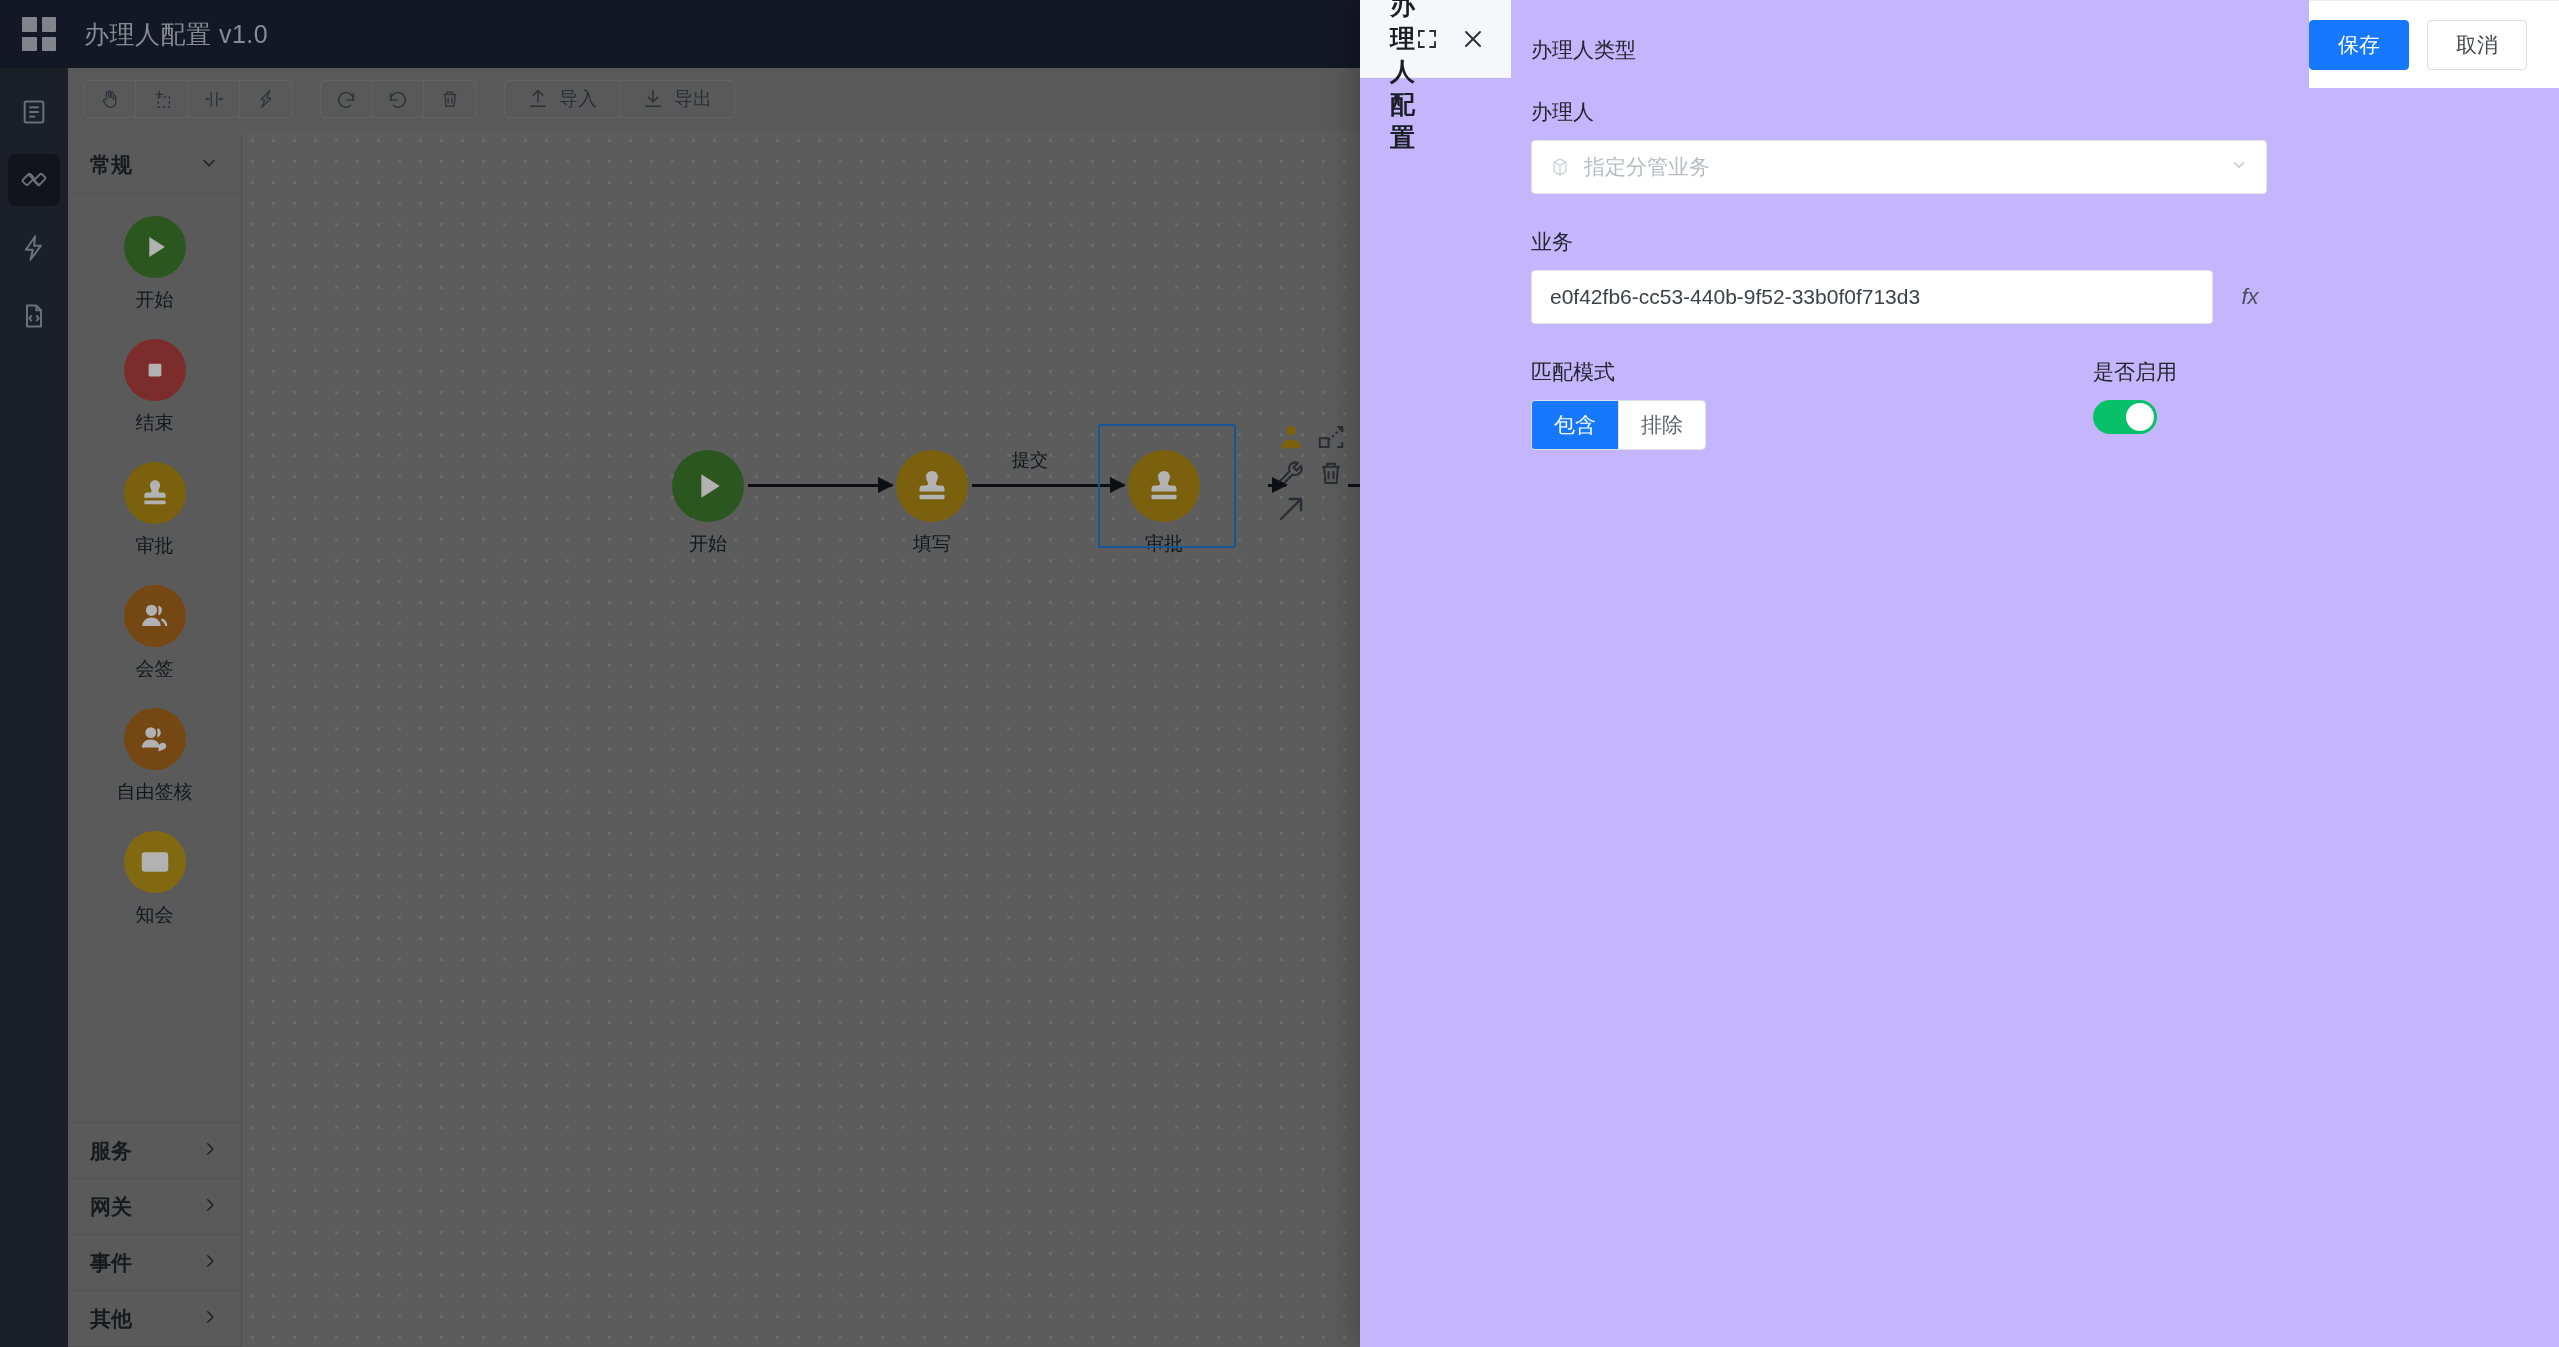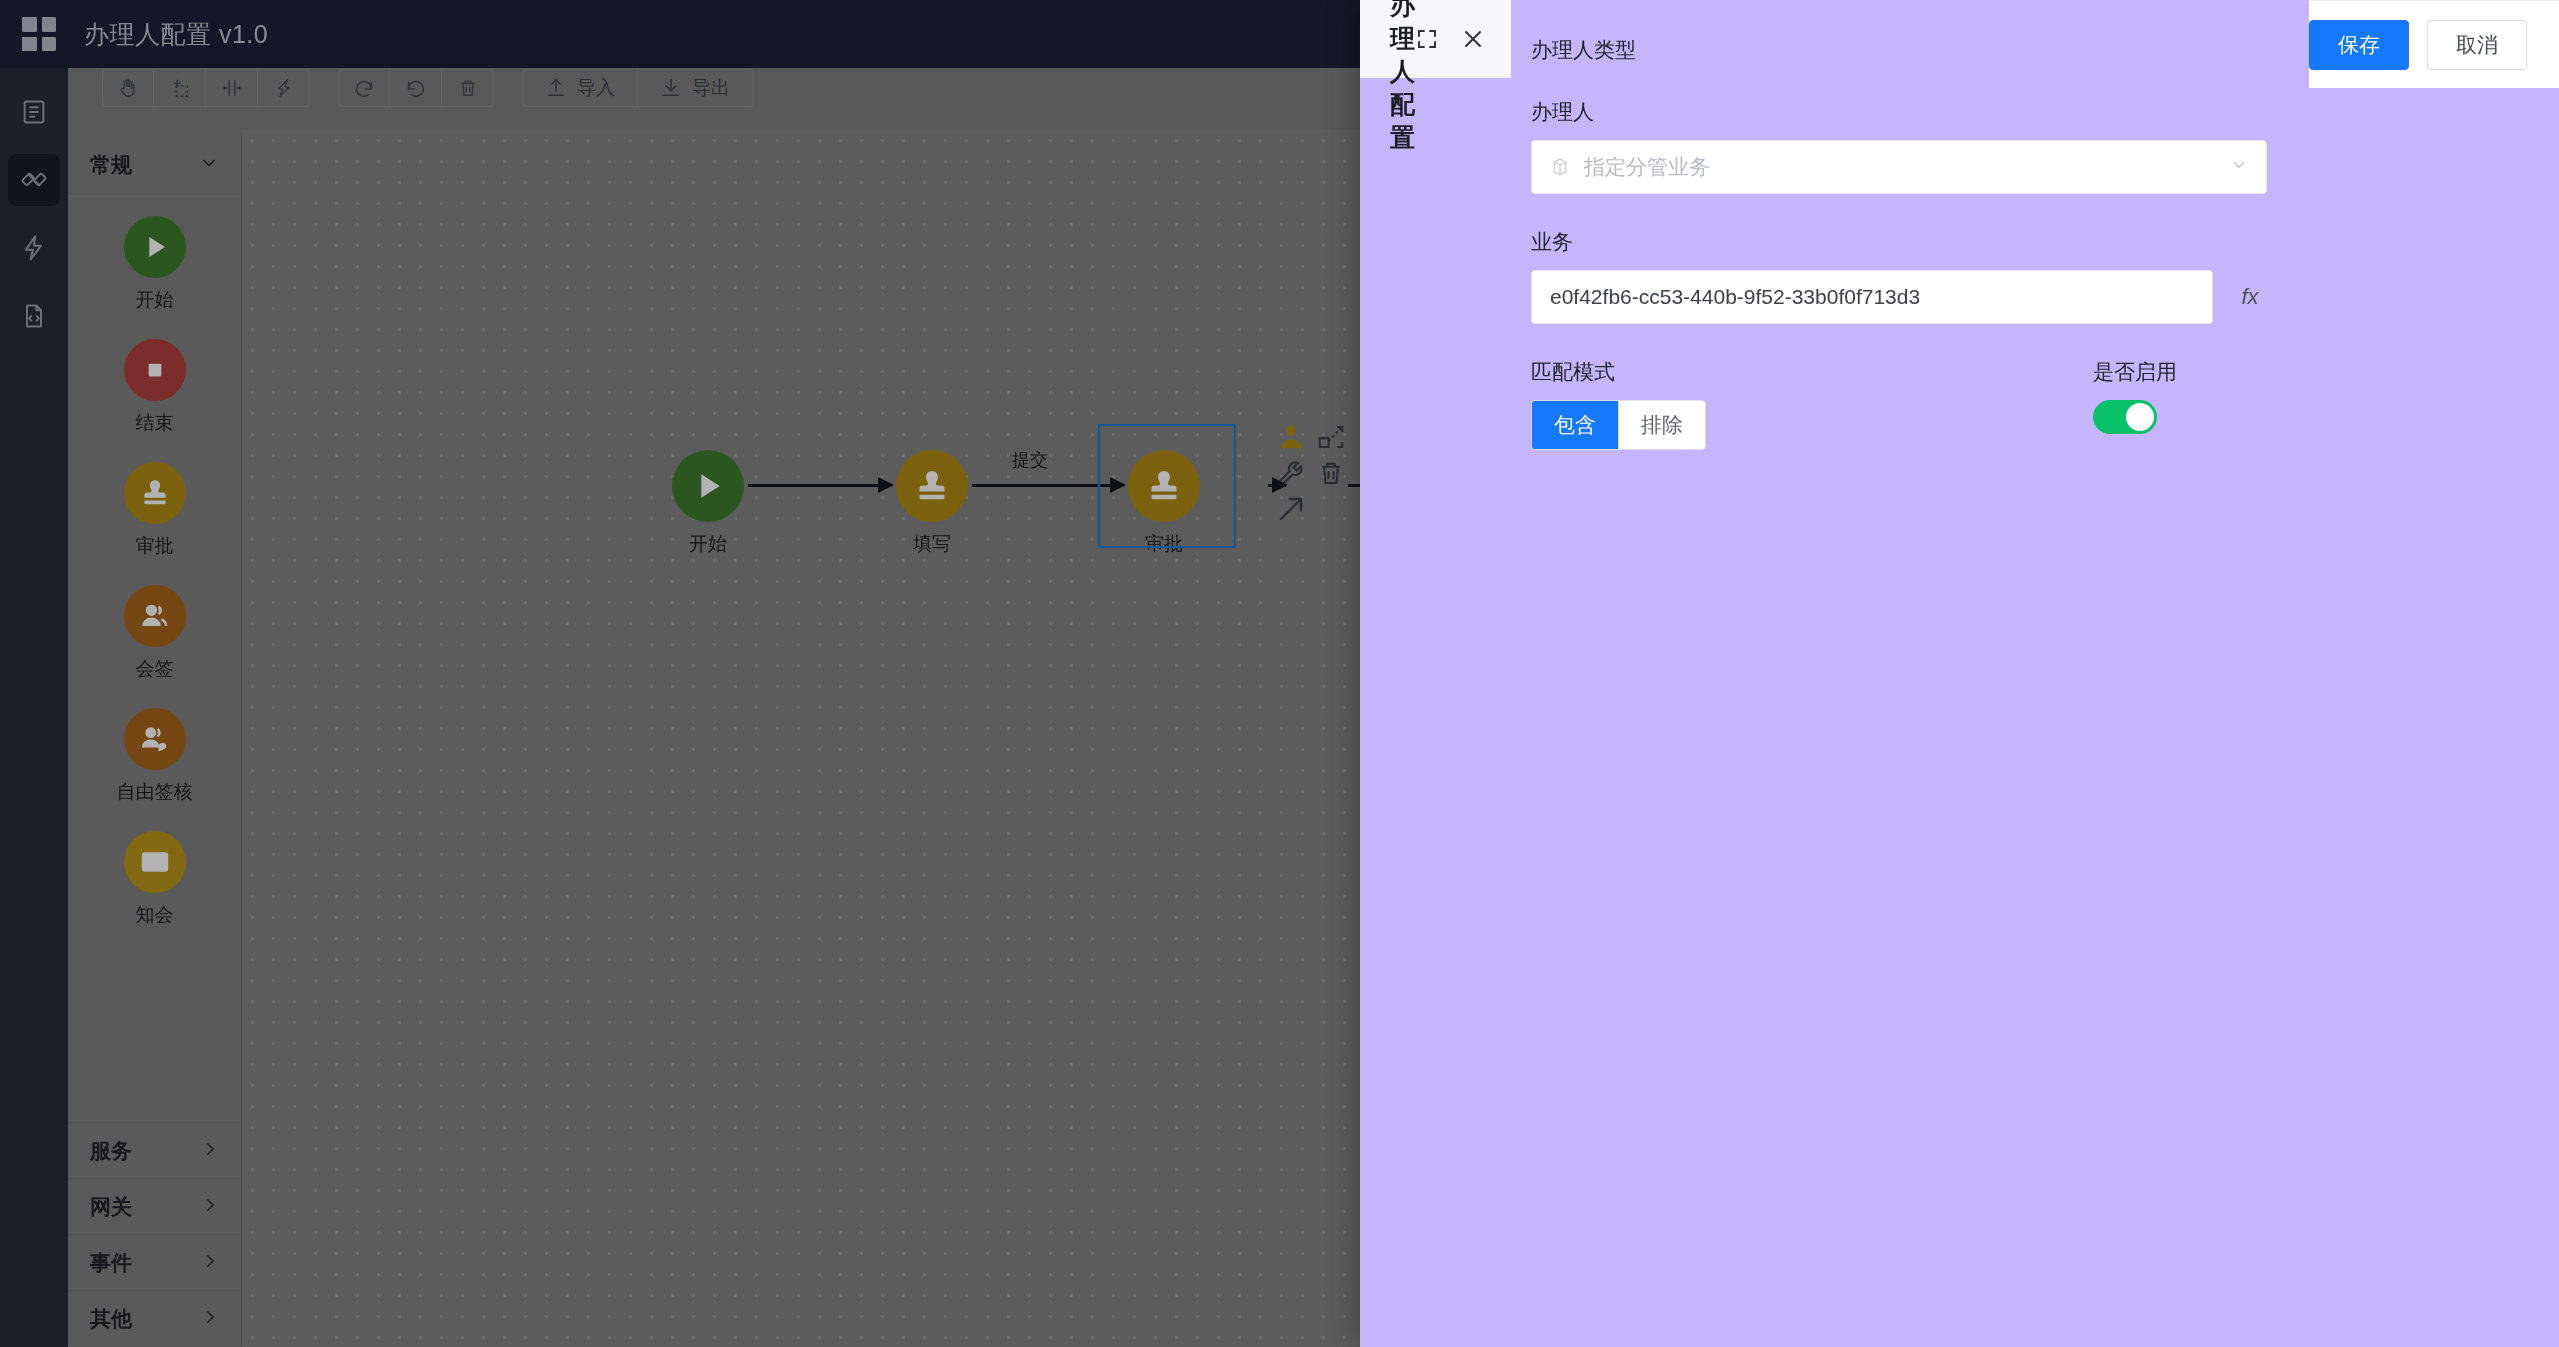--- a/index.html
+++ b/index.html
@@ -45,22 +45,22 @@
   .rail-btn {
     width: 52px; height: 52px; border-radius: 8px;
     display: flex; align-items: center; justify-content: center;
     color: #9aa0ad;
   }
   .rail-btn.active { background: #191d26; }
   .rail-btn svg { width: 28px; height: 28px; display: block; }
 
   
   .toolbar {
-    position: absolute; top: 57px; left: 68px; right: 0; height: 62px;
-    display: flex; align-items: center; gap: 28px; padding-left: 34px;
+    position: absolute; top: 68px; left: 68px; right: 0; height: 62px;
+    display: flex; align-items: center; gap: 28px; padding-left: 16px;
   }
   .tb-group { display: flex; }
   .tb-btn {
     width: 52px; height: 38px;
     border: 1px solid #8d8d8d; border-left-width: 0;
     display: flex; align-items: center; justify-content: center;
     color: #454b57; background: transparent;
   }
   .tb-group .tb-btn:first-child { border-left-width: 1px; border-radius: 4px 0 0 4px; }
   .tb-group .tb-btn:last-child  { border-radius: 0 4px 4px 0; }

